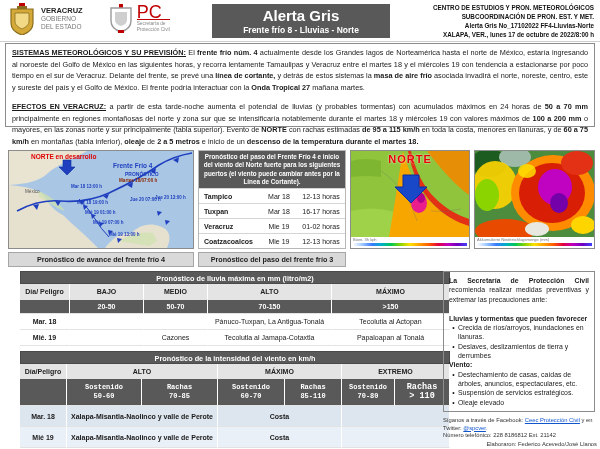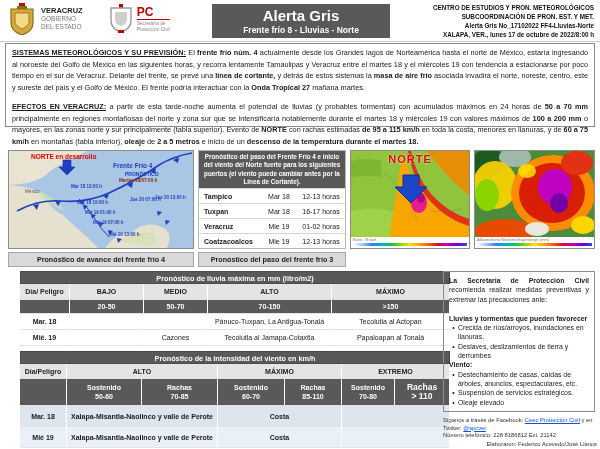--- a/index.html
+++ b/index.html
@@ -12,21 +12,21 @@
   .lnk{color:#1155cc;text-decoration:underline;cursor:pointer;}
 
   
   .hdr-hairline{position:absolute;left:0;top:41px;width:600px;border-top:1px solid #cfcfcf;}
   .logos{position:absolute;left:8px;top:3px;display:flex;gap:26px;align-items:center;}
   .logo-ver{display:flex;gap:5px;align-items:center;}
   .logo-ver-text{line-height:8px;}
   .lv1{font-size:7.5px;font-weight:bold;color:#222;}
   .lv2,.lv3{font-size:6.5px;color:#777;}
   .logo-pc{display:flex;gap:4px;align-items:center;}
-  .pc-abbr{font-size:12px;font-weight:bold;color:#c00000;line-height:12px;}
+  .pc-abbr{font-size:18px;font-weight:normal;color:#c00000;line-height:12px;}
   .pc-sub{font-size:4.8px;color:#888;line-height:5.5px;border-top:1px solid #c00000;padding-top:1px;margin-top:1px;}
 
   .banner{position:absolute;left:212px;top:4px;width:178px;height:34px;background:#595959;
           color:#fff;text-align:center;display:flex;flex-direction:column;justify-content:center;gap:1px;}
   .banner .t1{font-size:15px;font-weight:bold;}
   .banner .t2{font-size:8.5px;font-weight:bold;}
 
   .office{position:absolute;right:6px;top:3px;width:225px;text-align:right;font-weight:bold;
           font-size:6.3px;line-height:9px;color:#111;}
 
@@ -81,21 +81,21 @@
   .grid{display:grid;}
   .cell{display:flex;align-items:center;justify-content:center;text-align:center;
         border-right:1px solid #ffffff;border-bottom:1px solid #e3e3e3;padding:1px 2px;}
   .hcell{background:#e4e4e4;font-weight:bold;color:#222;}
   .dkcell{background:#595959;color:#fff;font-weight:bold;}
   .daycell{font-weight:bold;}
   .rt-cols{grid-template-columns:50px 74px 64px 124px 1fr;}
   .rt-h{height:16px;}
   .rt-r{height:14px;}
   .rt-d{height:16px;background:#fff;}
-  .wt-sub{grid-template-columns:47px 75px 76px 67px 57px 53px 1fr;}
+  .wt-sub{grid-template-columns:47px 75px 76px 67px 57px 53px 1fr;font-family:Liberation Mono, monospace;}
   .wt-grp{grid-template-columns:47px 151px 124px 1fr;}
   .wt-h{height:15px;}
   .wt-s{height:27px;}
   .wt-s .cell{white-space:pre-line;line-height:9px;}
   .wt-d{height:21px;}
   .row-a .cell{background:#dde5ee;}
   .row-b .cell{background:#eaf0f7;}
   .rachas-110{font-size:8.5px;}
 
   

